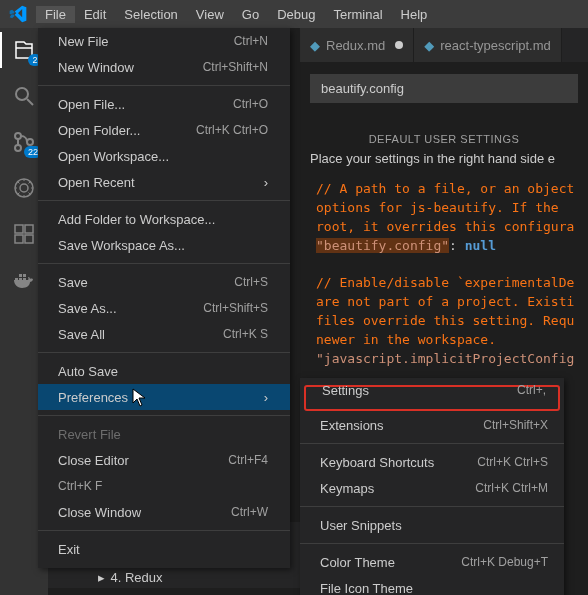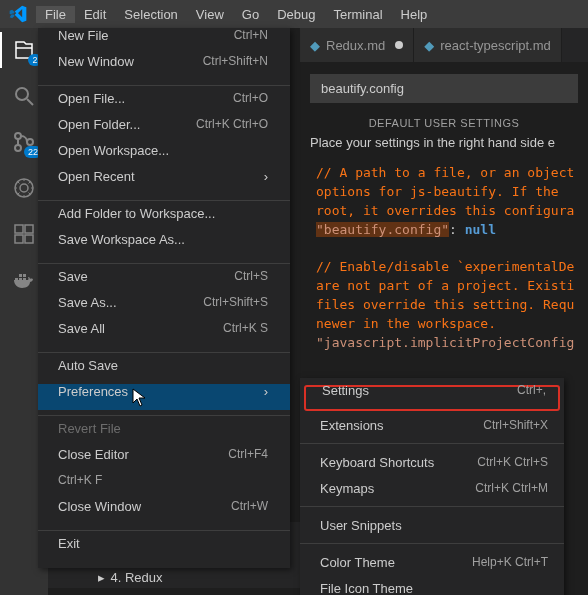--- a/index.html
+++ b/index.html
@@ -116,21 +116,21 @@
     }
     .editor-area {
       position: absolute;
       left: 300px;
       top: 62px;
       right: 0;
       bottom: 0;
       background: #1e1e1e;
     }
     .search-bar {
-      margin: 12px 10px 0;
+      margin: 12px 10px 16px;
       background: #3c3c3c;
       padding: 6px 10px;
       color: #cccccc;
       border: 1px solid #3c3c3c;
     }
     .section-title {
       padding: 14px 10px 6px;
       color: #a0a0a0;
       font-size: 11px;
       letter-spacing: 0.5px;
@@ -157,20 +157,21 @@
       top: 28px;
       width: 252px;
       background: #252526;
       box-shadow: 2px 2px 6px rgba(0,0,0,0.5);
       padding-bottom: 6px;
     }
     .dropdown-item {
       height: 26px;
       padding: 0 22px 0 20px;
       display: flex;
+      align-items: center;
       justify-content: space-between;
       color: #cccccc;
       cursor: pointer;
     }
     .dropdown-item.disabled {
       color: #6d6d6d;
     }
     .dropdown-item.highlighted {
       background: #094771;
     }
@@ -445,21 +446,21 @@
       <span>Keymaps</span>
       <span class="shortcut">Ctrl+K Ctrl+M</span>
     </div>
     <div class="dropdown-sep"></div>
     <div class="submenu-item">
       <span>User Snippets</span>
     </div>
     <div class="dropdown-sep"></div>
     <div class="submenu-item">
       <span>Color Theme</span>
-      <span class="shortcut">Help+K Ctrl+T</span>
+      <span class="shortcut">Ctrl+K Debug+T</span>
     </div>
     <div class="submenu-item">
       <span>File Icon Theme</span>
     </div>
   </div>
 
 <svg class="cursor" width="16" height="20" viewBox="0 0 16 20">
   <path d="M1 1l0 14 4-4 3 7 2-1-3-7 6 0z" fill="#ffffff" stroke="#000000" stroke-width="1"></path>
 </svg>
 

